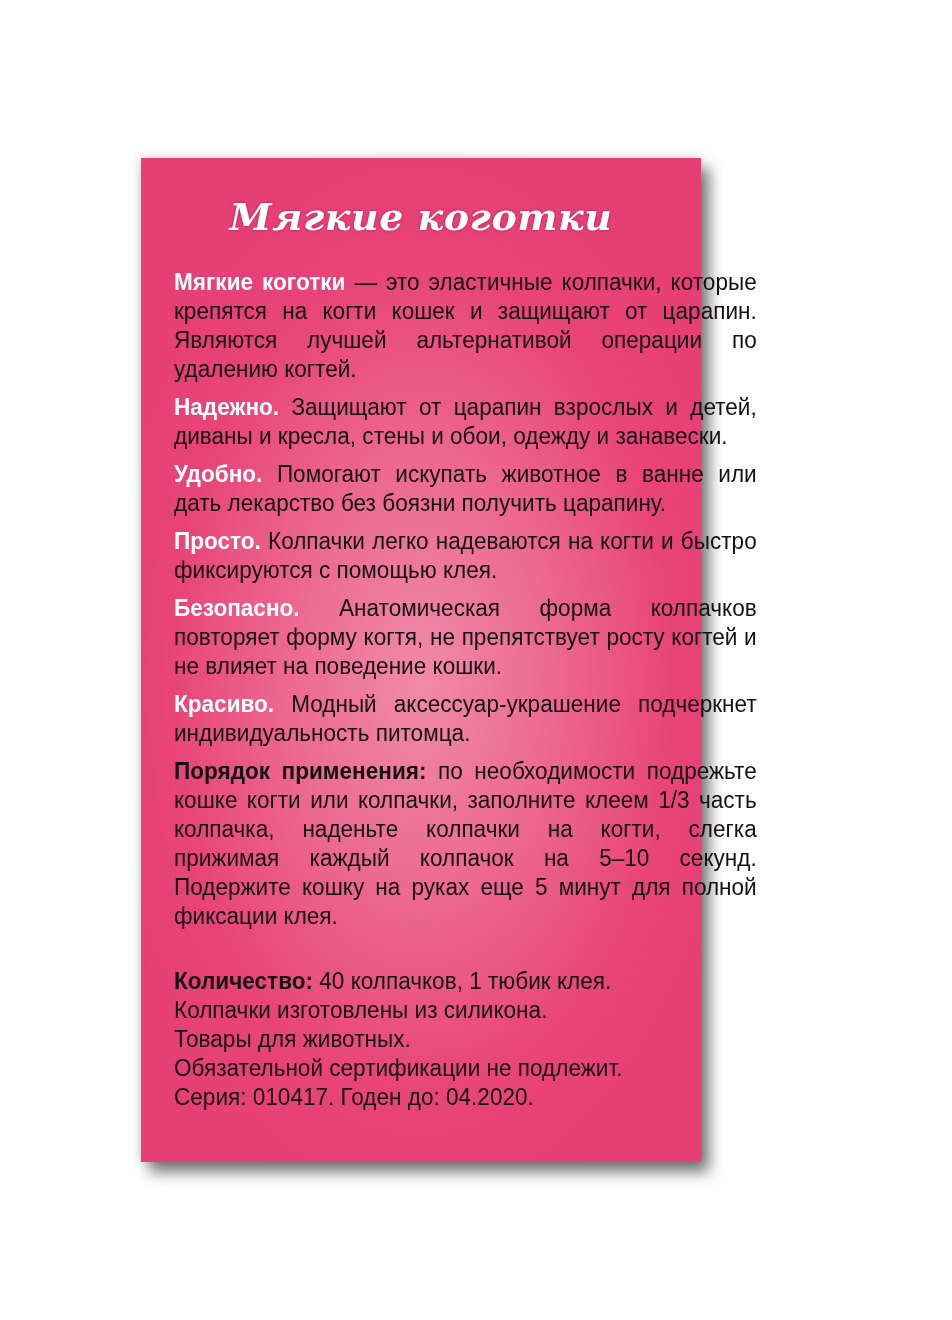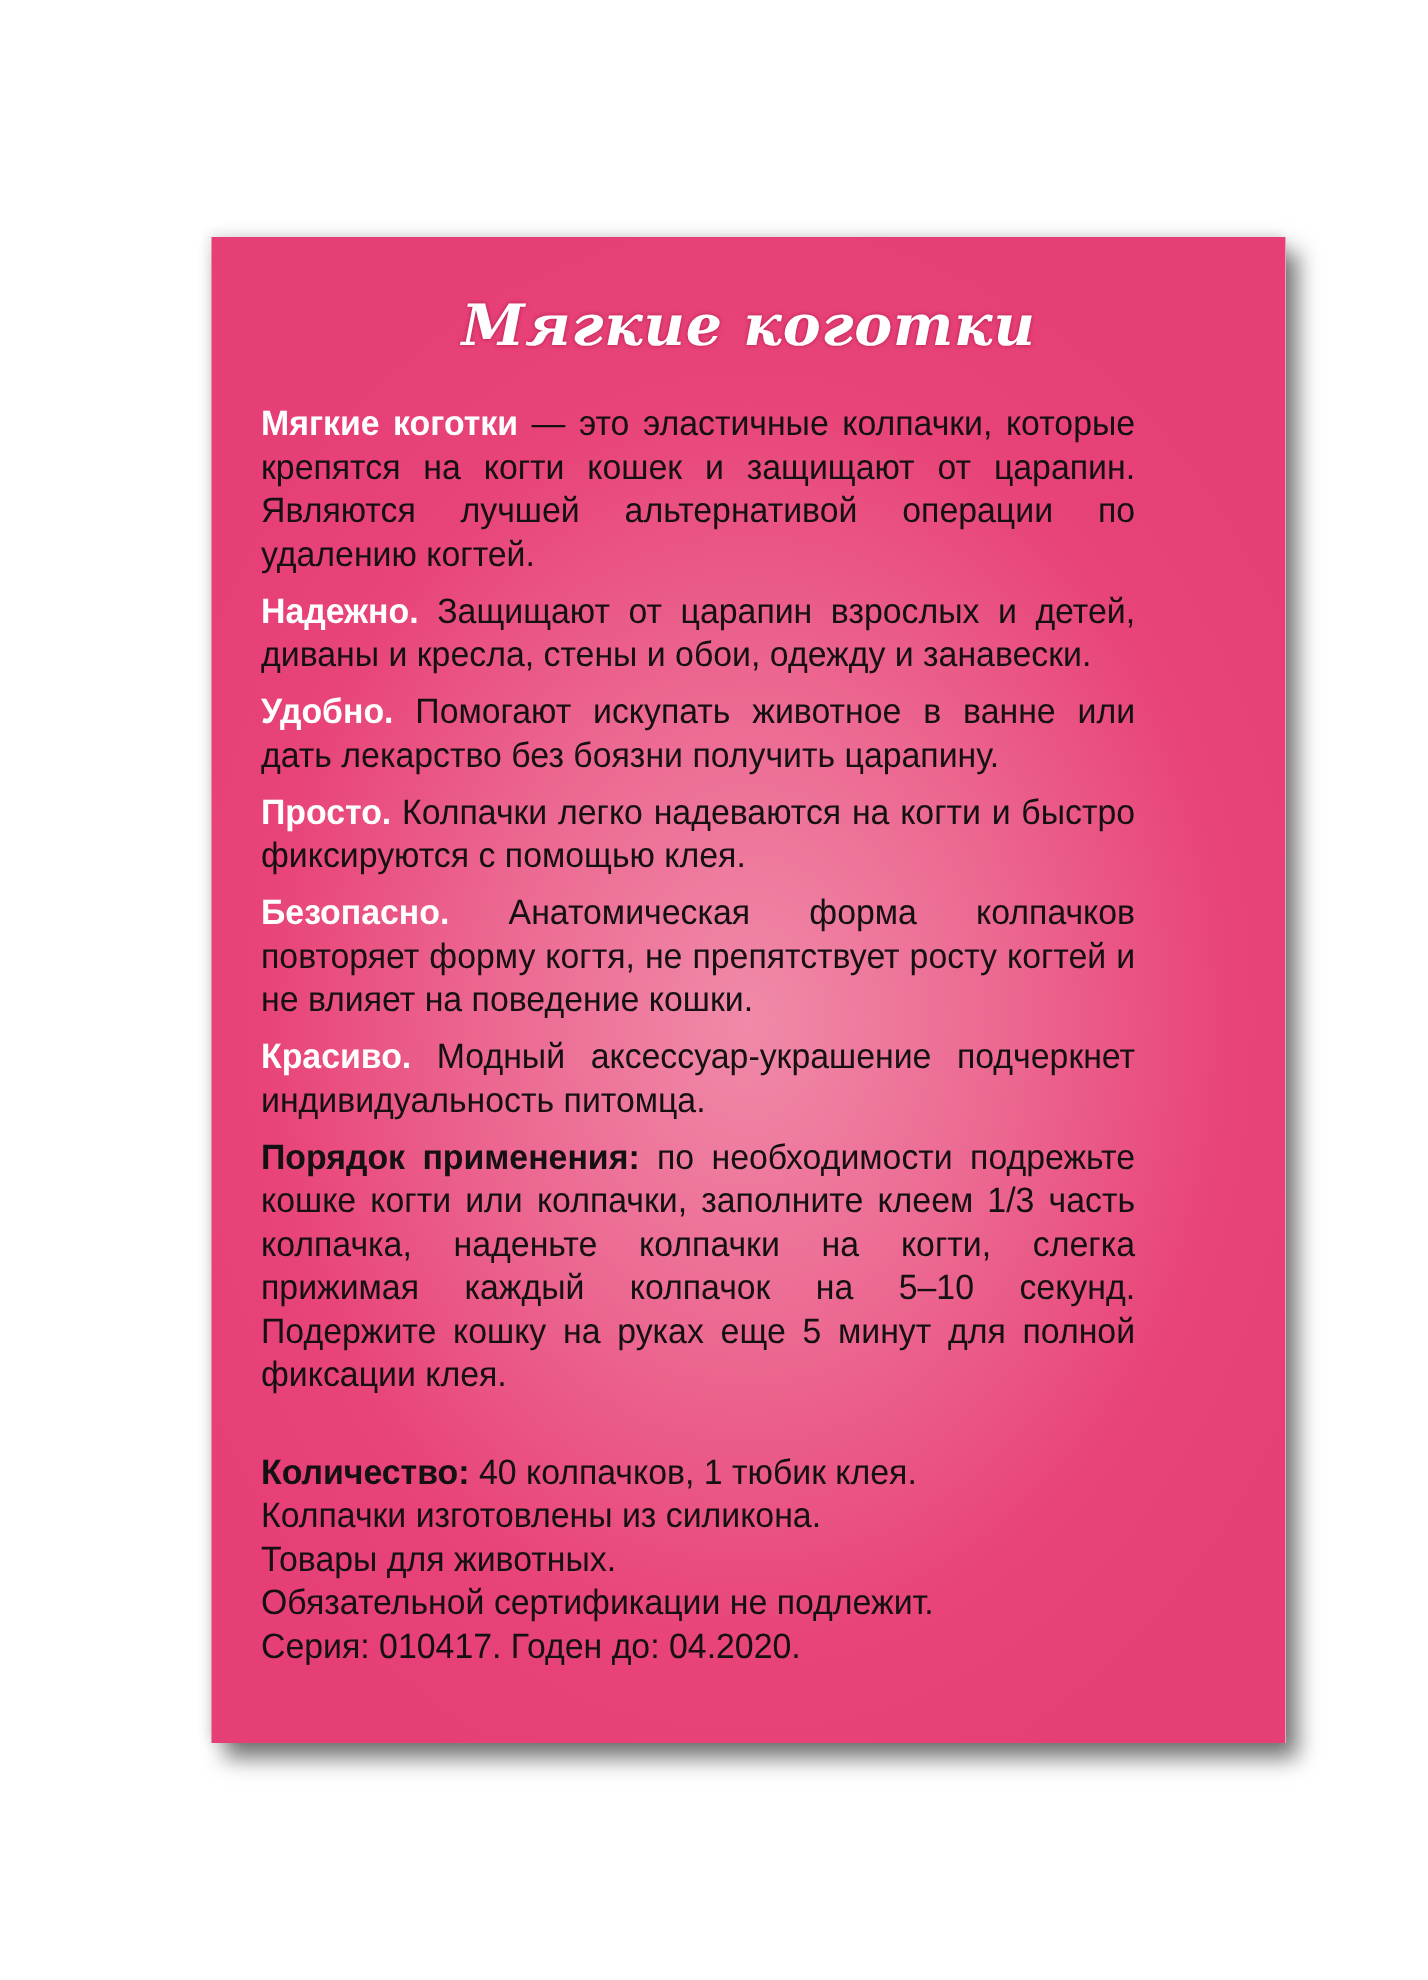--- a/index.html
+++ b/index.html
@@ -7,21 +7,21 @@
       padding: 0;
       width: 952px;
       height: 1320px;
       background: #ffffff;
       overflow: hidden;
     }
     .card {
       position: absolute;
       left: 141px;
       top: 158px;
-      width: 716px;
+      width: 560px;
       height: 1004px;
       background: radial-gradient(ellipse 60% 55% at 50% 52%, #f08aa8 0%, #ec6890 40%, #e84478 75%, #e63f76 100%);
       box-shadow: 8px 10px 14px rgba(0,0,0,0.55), -2px -2px 8px rgba(0,0,0,0.12);
     }
     .title {
       position: absolute;
       left: 0;
       top: 36px;
       width: 100%;
       text-align: center;

